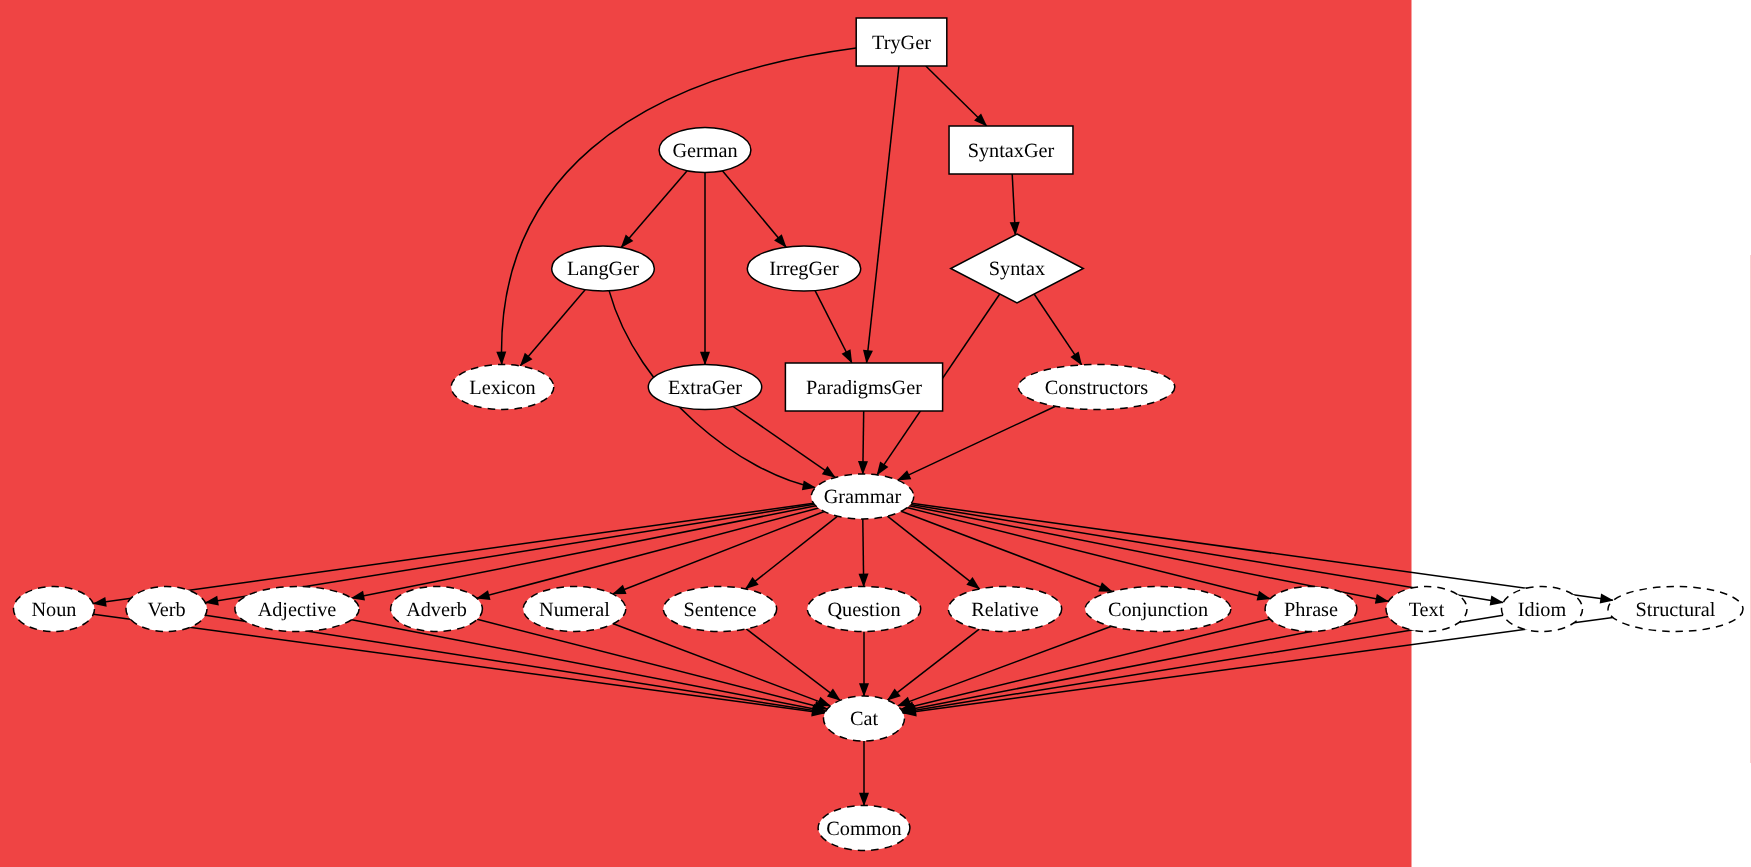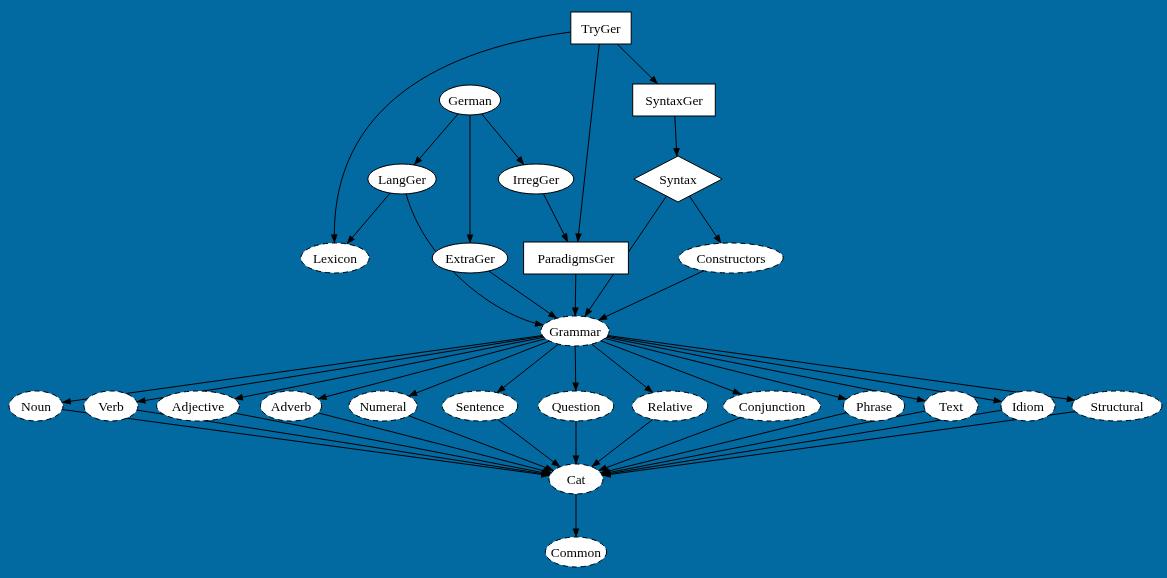--- a/index.html
+++ b/index.html
@@ -1,16 +1,16 @@
 <!DOCTYPE html>
 <html><head>
 <meta charset="utf-8">
 <style>
   html,body{margin:0;padding:0;background:#ffffff;}
-  #stage{width:1167px;height:578px;position:relative;background:#0369a1;}
+  #stage{width:941px;height:578px;position:relative;background:#ef4444;}
   .edge{fill:none;stroke:#000000;stroke-width:1;}
   .node-shape{fill:#ffffff;stroke:#000000;stroke-width:1;}
   .node-shape.dashed{stroke-dasharray:5,4;}
   .node-label{
     font-family:"Liberation Serif","DejaVu Serif",serif;
     font-size:13.5px;fill:#000000;text-anchor:middle;
   }
   #arrowhead-path{fill:#000000;}
 </style>
 </head>

